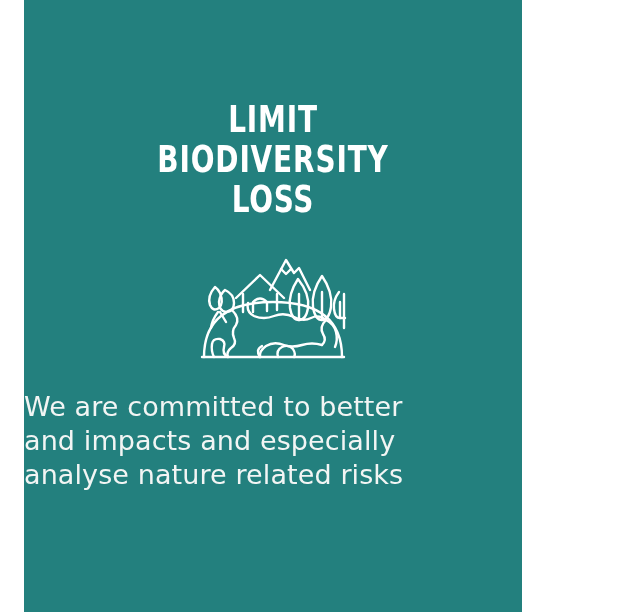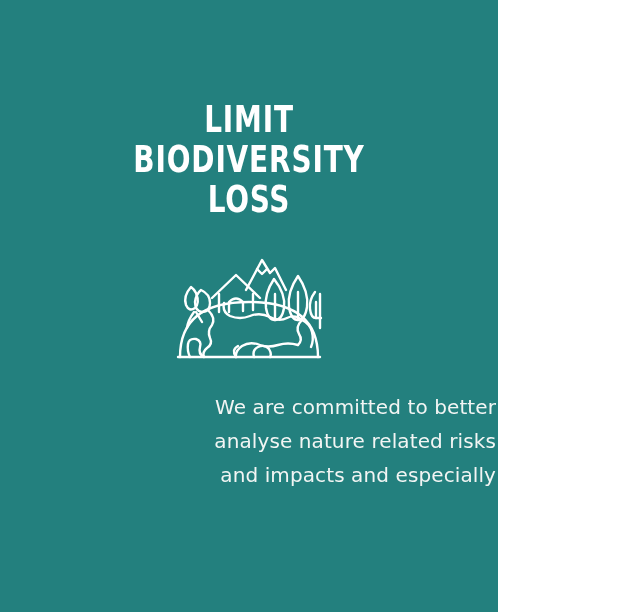--- a/index.html
+++ b/index.html
@@ -16,20 +16,21 @@
 
   #card {
     position: relative;
     width: 498px;
     height: 612px;
     box-sizing: border-box;
     background: #23807e;
     display: flex;
     flex-direction: column;
     align-items: center;
+    margin-left: 24px;
   }
 
   
   #heading {
     margin: 0;
     padding: 0;
     position: absolute;
     top: 100px;
     left: 0;
     right: 0;
@@ -62,24 +63,24 @@
     display: block;
     width: 150px;
     height: 115px;
   }
 
   
   #body-copy {
     position: absolute;
     top: 390px;
     left: 0;
-    right: 2px;
-    text-align: right;
+    right: 12px;
+    text-align: left;
     font-family: "DejaVu Sans", "Liberation Sans", sans-serif;
-    font-size: 20px;
+    font-size: 27px;
     line-height: 34px;
     font-weight: 400;
     color: #f2f5f4;
     letter-spacing: 0.1px;
   }
   #body-copy .bl {
     display: block;
     white-space: nowrap;
   }
 </style>
@@ -145,17 +146,17 @@
         <path d="M124 95 Q114 92 104 95 Q94 98 86 95 Q76 91 68 96 Q61 101 62 107"></path>
         <path d="M62 107 Q57 100 64 96"></path>
         <path d="M80 107 Q78 100 84 97 Q91 94 95 99 Q98 104 96 107"></path>
         <path d="M128 70 Q136 74 138 82 Q140 90 137 97"></path>
       </g>
     </svg>
   </div>
 
   <div id="body-copy" style="color: rgb(242, 245, 244);">
     <span class="bl">We are committed to better</span>
+    <span class="bl">and impacts and especially</span>
     <span class="bl">analyse nature related risks</span>
-    <span class="bl">and impacts and especially</span>
   </div>
 
 </div>
 
 </body></html>

